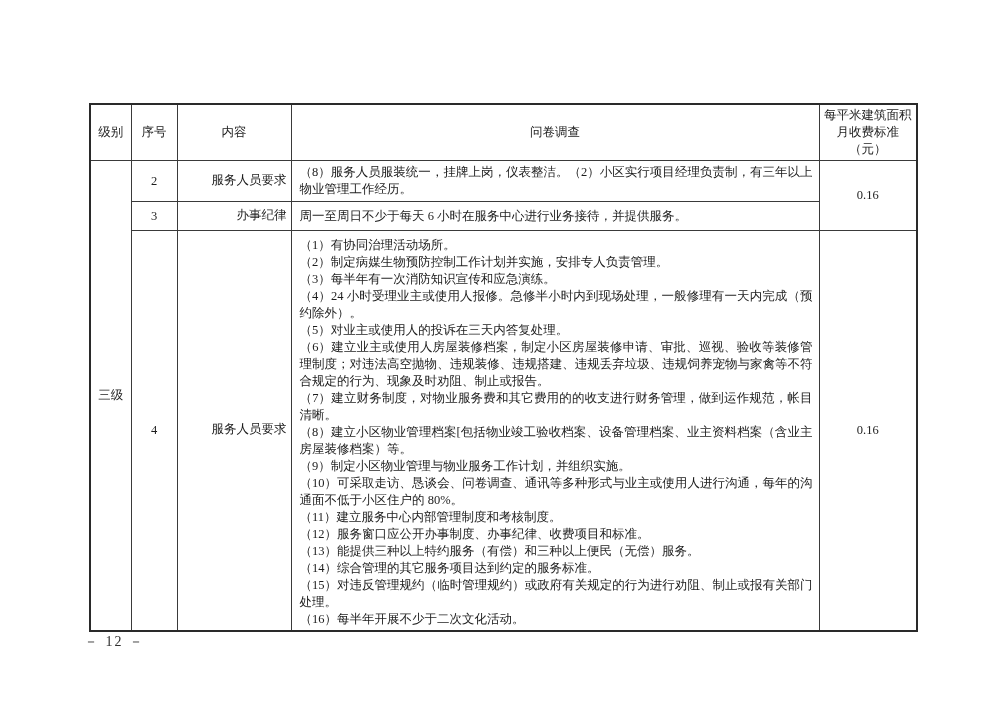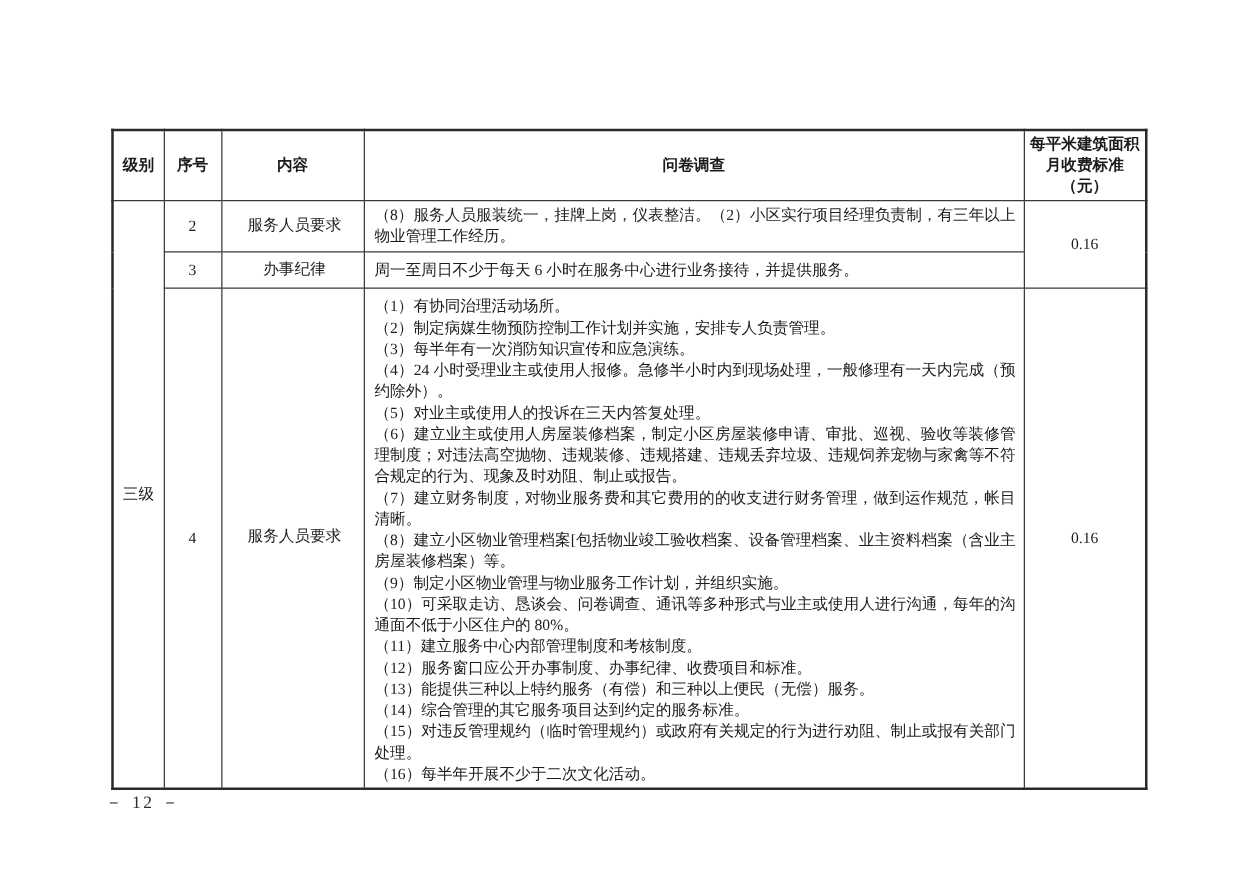--- a/index.html
+++ b/index.html
@@ -24,38 +24,38 @@
     border: 2px solid #2a2a2a;
   }
   table.svc th, table.svc td {
     border: 1px solid #3a3a3a;
     font-size: 12.5px;
     line-height: 17px;
     vertical-align: middle;
     color: #1c1c1c;
   }
   table.svc thead th {
-    font-weight: bold;
+    font-weight: normal;
     height: 34px;
     padding: 2px 3px;
   }
   th.fee-h {
     font-size: 11.5px;
     line-height: 15px;
     white-space: pre-line;
   }
   tr.r-2 { height: 41px; }
   tr.r-3 { height: 29px; }
   tr.r-4 { height: 390px; }
   td.level-cell, td.num-cell, td.fee-cell {
     text-align: center;
   }
   td.content-cell {
     padding: 0 4px 2px 7px;
-    text-align: center;
+    text-align: right;
   }
   td.req-cell {
     padding: 2px 6px 2px 8px;
     text-align: justify;
   }
   td.req-items {
     vertical-align: top;
     padding-top: 6px;
     white-space: pre-line;
     margin-top: 16px;

